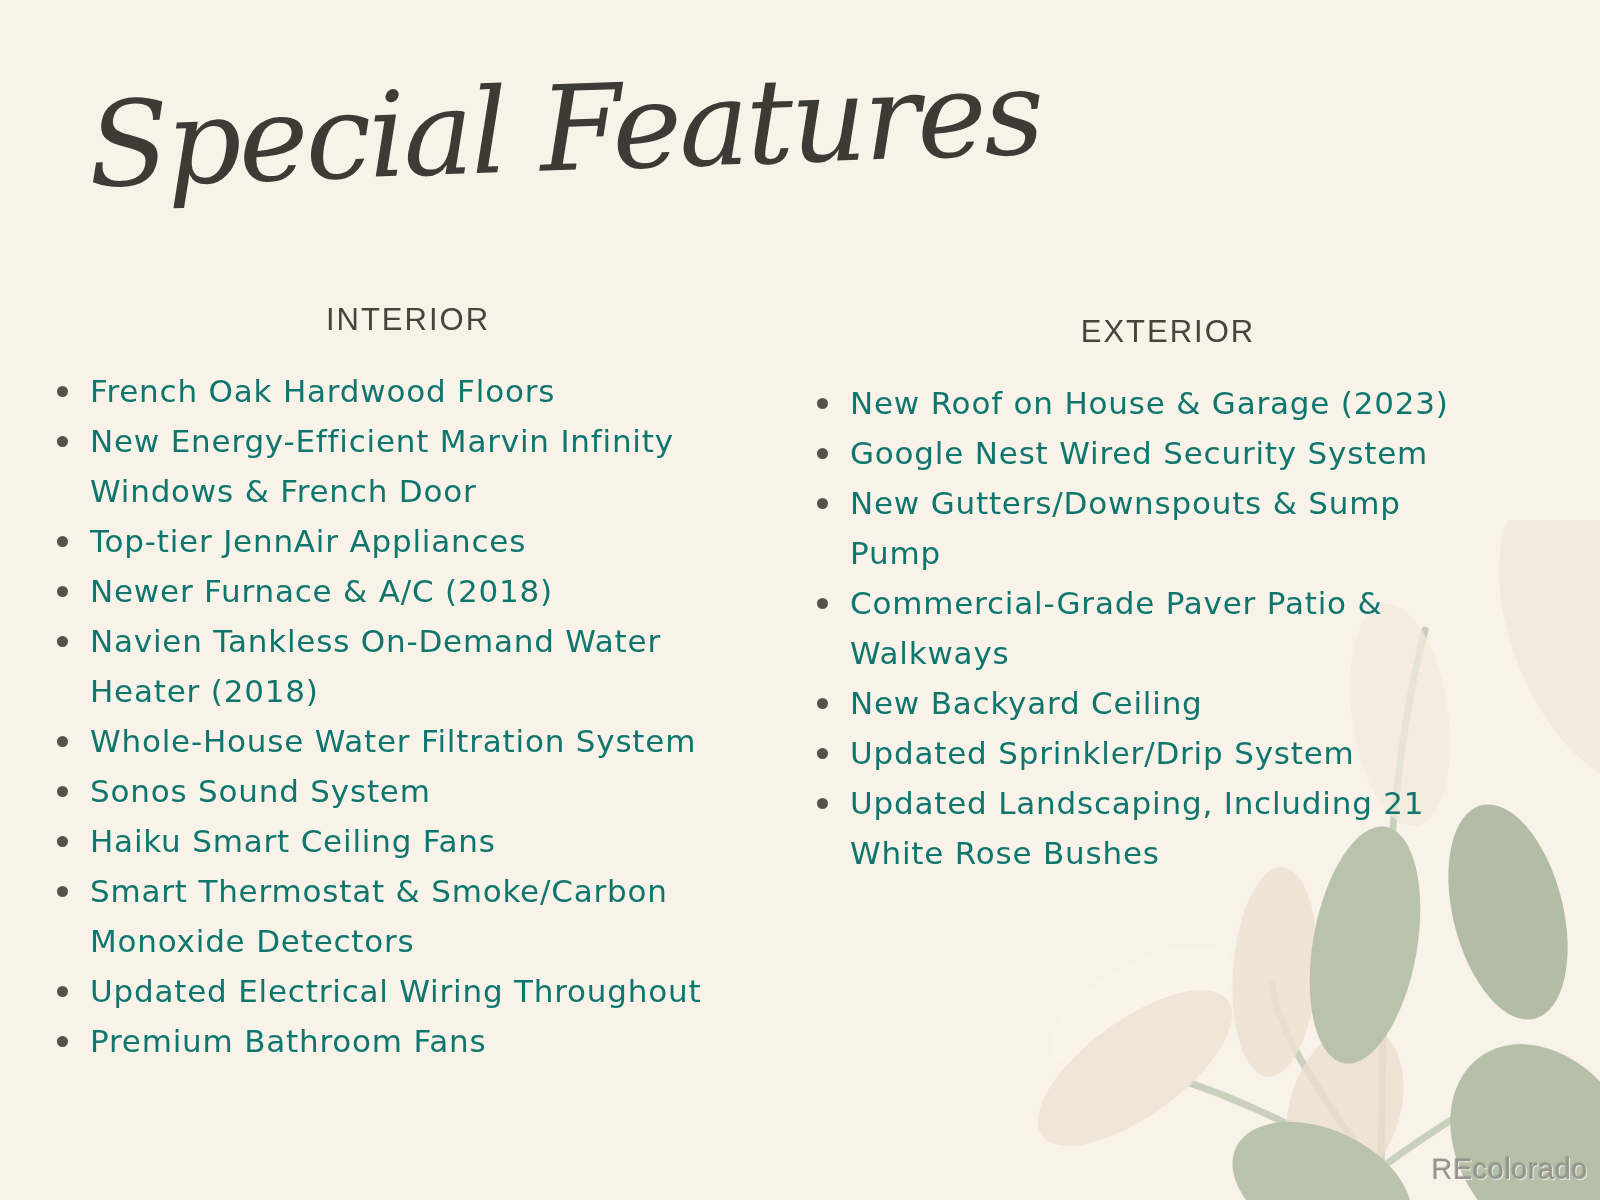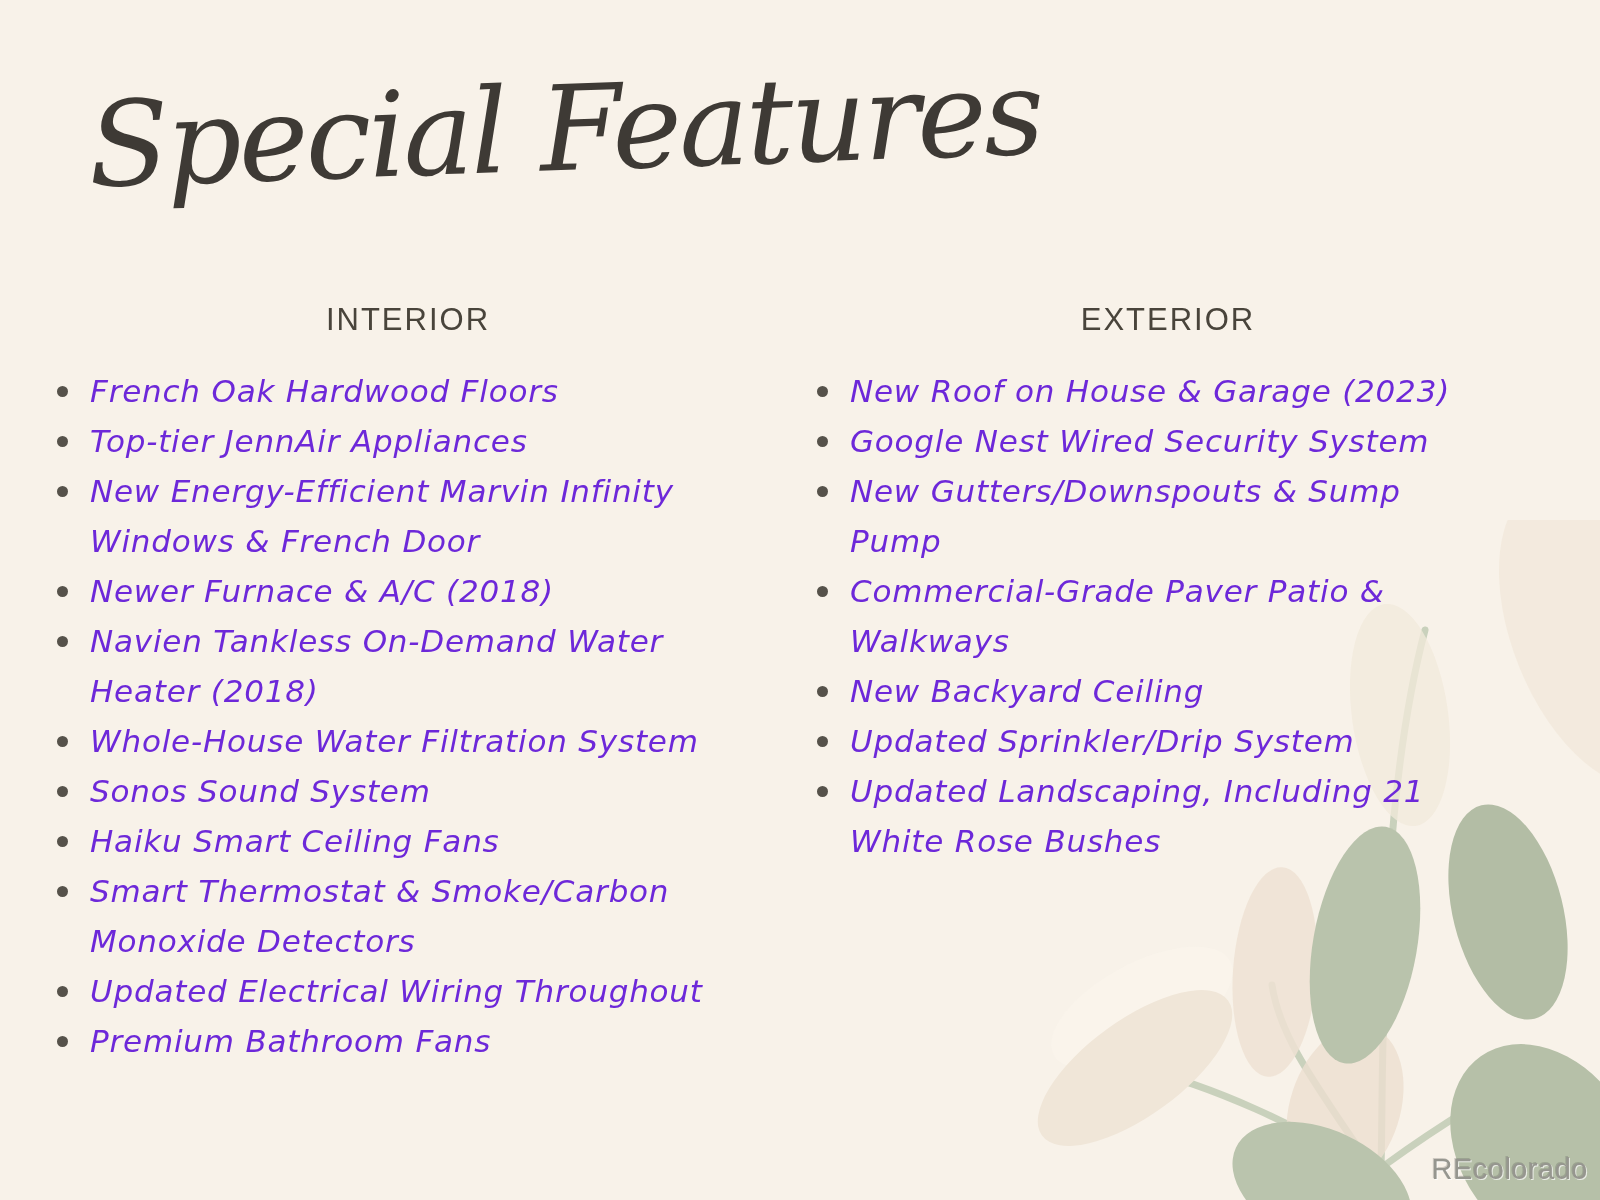--- a/index.html
+++ b/index.html
@@ -40,21 +40,21 @@
     white-space: nowrap;
     line-height: 1;
   }
 
   .column {
     position: absolute;
     top: 300px;
     width: 720px;
   }
   .column.interior { left: 48px; }
-  .column.exterior { left: 808px; }
+  .column.exterior { left: 808px; margin-top: 12px; }
 
   .column h2 {
     margin: 0;
     text-align: center;
     font-family: "Liberation Sans", sans-serif;
     font-weight: 400;
     font-size: 31px;
     letter-spacing: 2px;
     color: #49443b;
     line-height: 40px;
@@ -76,23 +76,22 @@
     top: 20px;
     width: 11px;
     height: 11px;
     border-radius: 50%;
     background: #56524a;
   }
   .feature-line {
     font-size: 31px;
     line-height: 50px;
     letter-spacing: 0.8px;
-    color: #6d28d9;
+    color: #0f766e;
     white-space: nowrap;
-    font-style: italic;
   }
 
   .watermark {
     position: absolute;
     right: 12px;
     bottom: 14px;
     font-family: "Liberation Sans", sans-serif;
     font-size: 29px;
     color: #96968f;
     text-shadow: 1px 1px 0 rgba(255,255,255,0.7), -1px -1px 0 rgba(80,80,75,0.25);
@@ -126,25 +125,25 @@
 
 <div class="page-title">Special Features</div>
 
 <div class="column interior">
   <h2>INTERIOR</h2>
   <ul class="features">
     <li>
       <div class="feature-line">French Oak Hardwood Floors</div>
     </li>
     <li>
-      <div class="feature-line">Top-tier JennAir Appliances</div>
-    </li>
-    <li>
       <div class="feature-line">New Energy-Efficient Marvin Infinity</div>
       <div class="feature-line">Windows &amp; French Door</div>
+    </li>
+    <li>
+      <div class="feature-line">Top-tier JennAir Appliances</div>
     </li>
     <li>
       <div class="feature-line">Newer Furnace &amp; A/C (2018)</div>
     </li>
     <li>
       <div class="feature-line">Navien Tankless On-Demand Water</div>
       <div class="feature-line">Heater (2018)</div>
     </li>
     <li>
       <div class="feature-line">Whole-House Water Filtration System</div>

